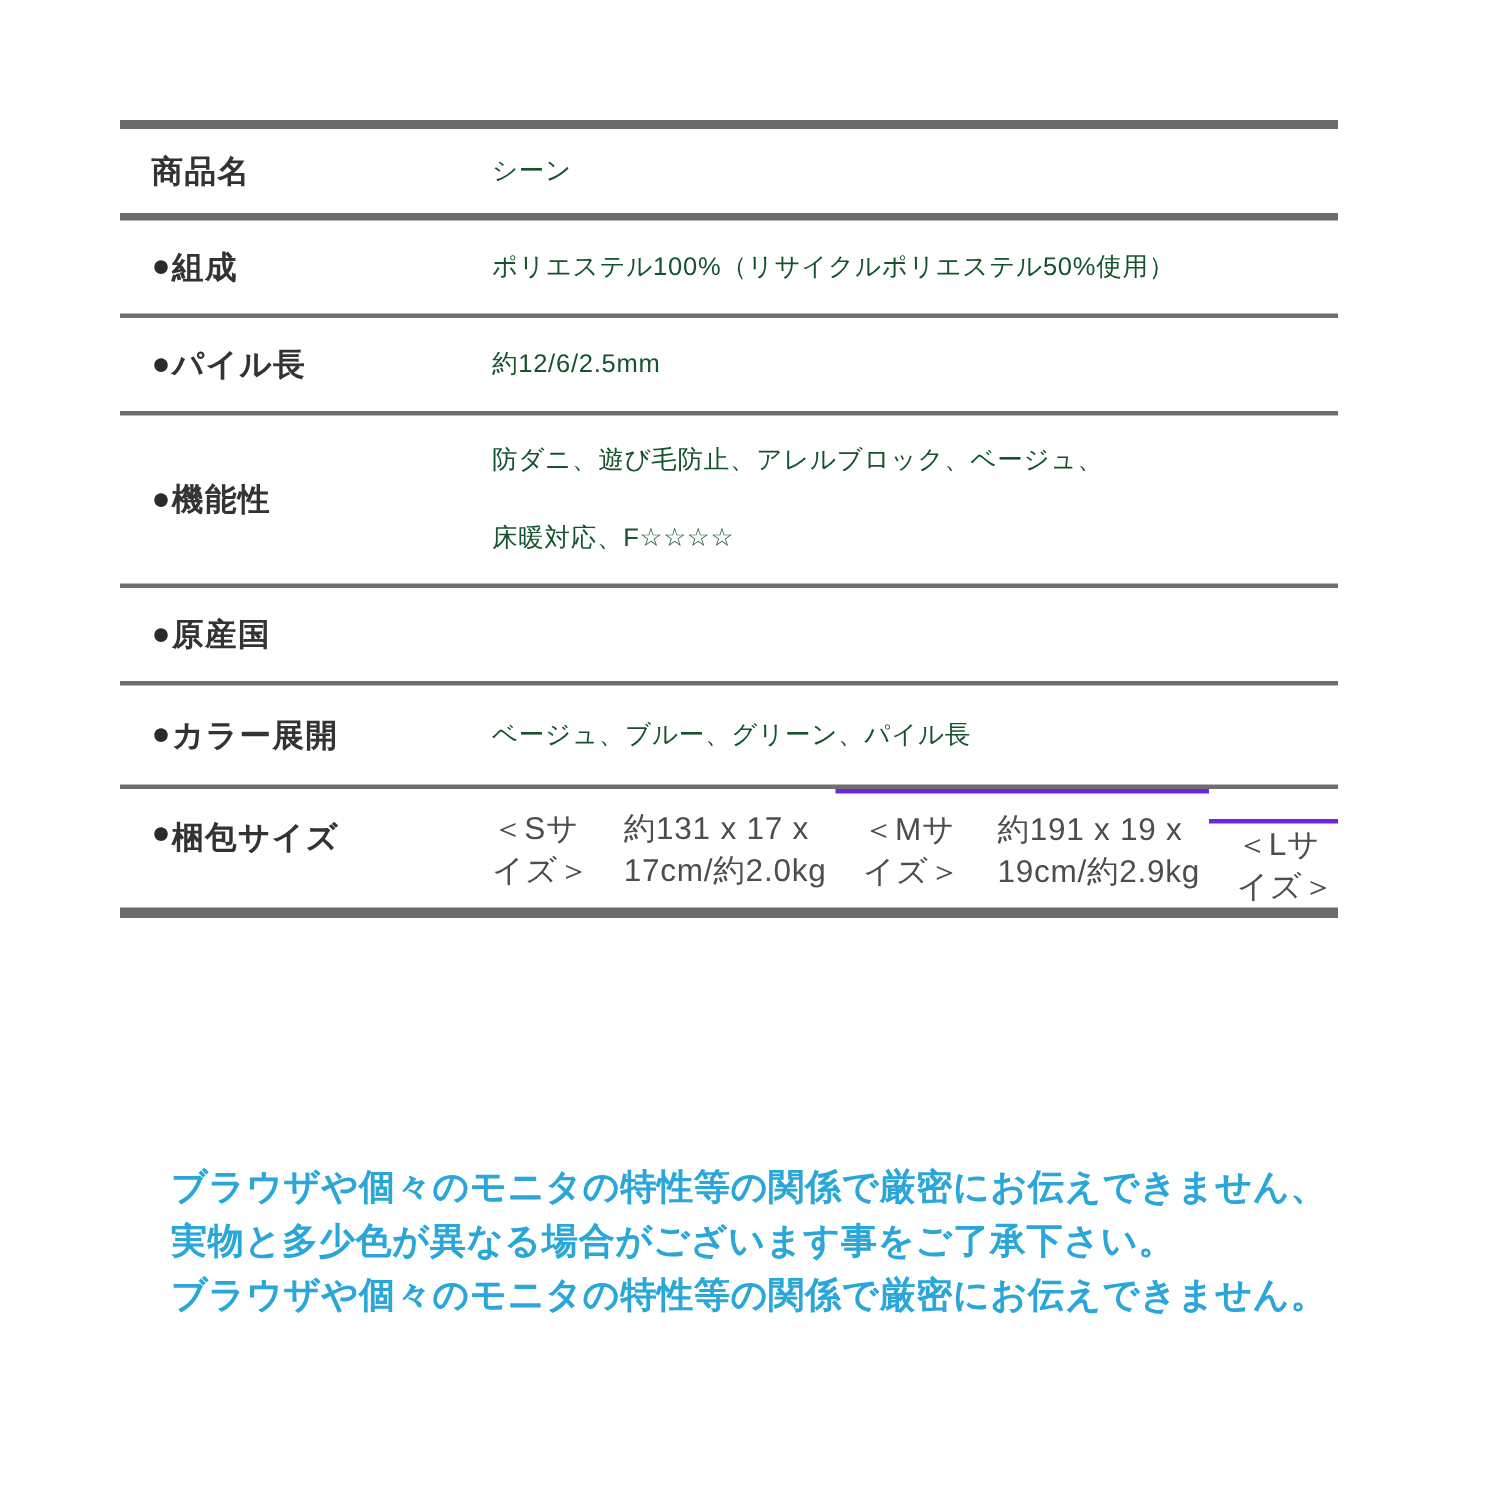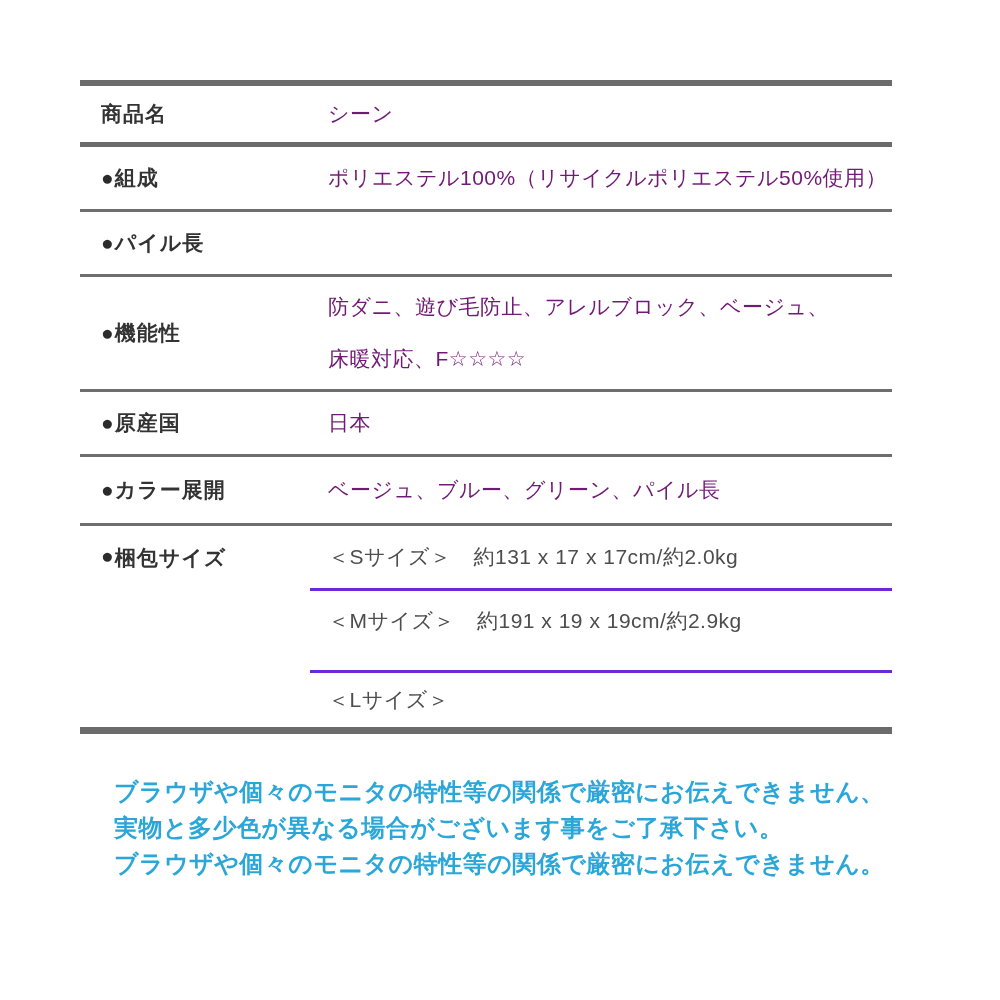--- a/index.html
+++ b/index.html
@@ -55,41 +55,41 @@
     font-weight: normal;
     color: #2b2b2b;
   }
   .cell-value {
     flex: 1 1 auto;
     box-sizing: border-box;
     padding-left: 18px;
     padding-right: 4px;
     display: flex;
     align-items: center;
-    font-size: 21px;
-    color: #701a75;
+    font-size: 17px;
+    color: #14532d;
     line-height: 34px;
     white-space: pre-line;
     letter-spacing: 0.5px;
   }
   .row-name     { min-height: 56px; }
   .row-simple   { min-height: 62px; }
   .row-color    { min-height: 66px; }
   .row-func     { min-height: 112px; }
   .row-func .cell-value { line-height: 52px; }
 
   
   .row-packaging .cell-label {
     align-items: flex-start;
     padding-top: 18px;
   }
   .sizes-col {
     flex: 1 1 auto;
     display: flex;
-    flex-direction: column;
+    flex-direction: row;
   }
   .size-row {
     display: flex;
     align-items: center;
     gap: 22px;
     min-height: 62px;
     box-sizing: border-box;
     padding-left: 18px;
     font-size: 21px;
     color: #4d4d4d;
@@ -132,37 +132,37 @@
           <span>組成</span>
       </div>
       <div class="cell-value">ポリエステル100%（リサイクルポリエステル50%使用）</div>
     </div>
 
     <div class="spec-row row-simple">
       <div class="cell-label">
         <span class="bullet">●</span>
           <span>パイル長</span>
       </div>
+      <div class="cell-value">約12/6/2.5mm</div>
     </div>
 
     <div class="spec-row row-func">
       <div class="cell-label">
         <span class="bullet">●</span>
           <span>機能性</span>
       </div>
       <div class="cell-value">防ダニ、遊び毛防止、アレルブロック、ベージュ、
 床暖対応、F☆☆☆☆</div>
     </div>
 
     <div class="spec-row row-simple">
       <div class="cell-label">
         <span class="bullet">●</span>
           <span>原産国</span>
       </div>
-      <div class="cell-value">日本</div>
     </div>
 
     <div class="spec-row row-color">
       <div class="cell-label">
         <span class="bullet">●</span>
           <span>カラー展開</span>
       </div>
       <div class="cell-value">ベージュ、ブルー、グリーン、パイル長</div>
     </div>
 

